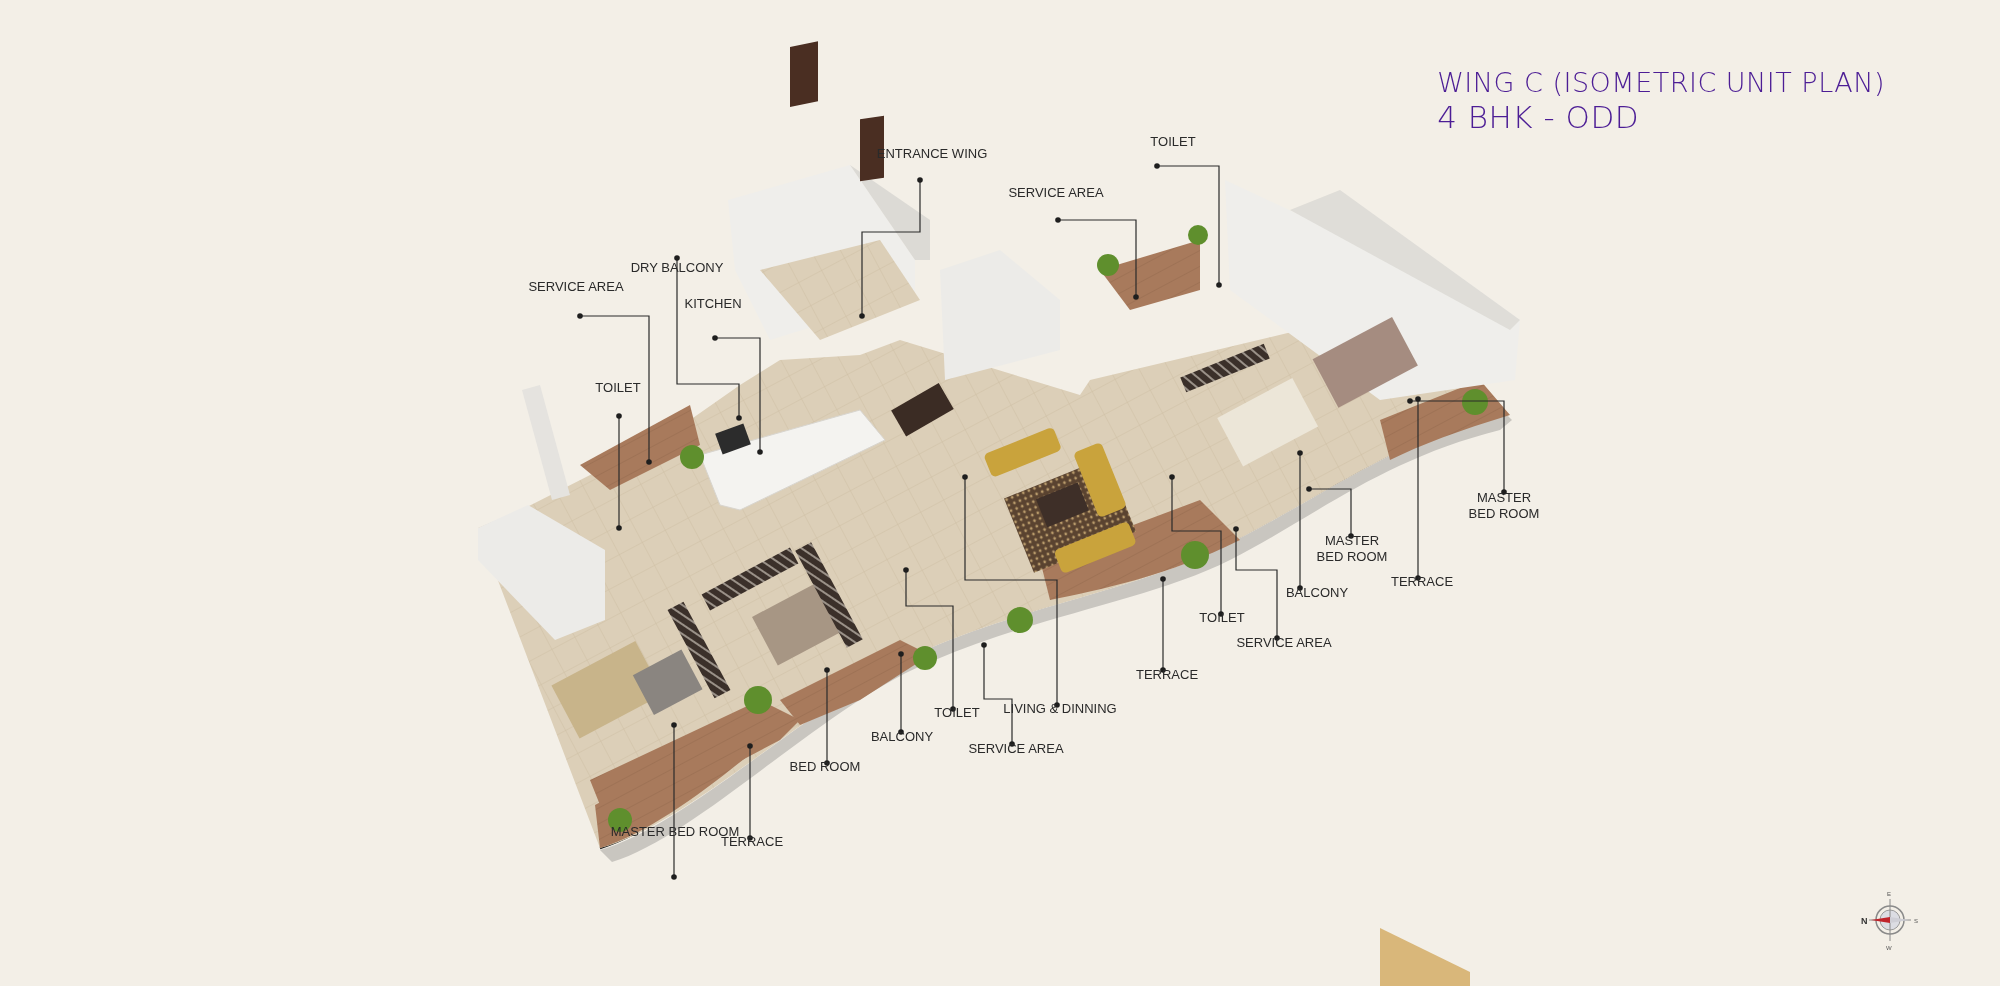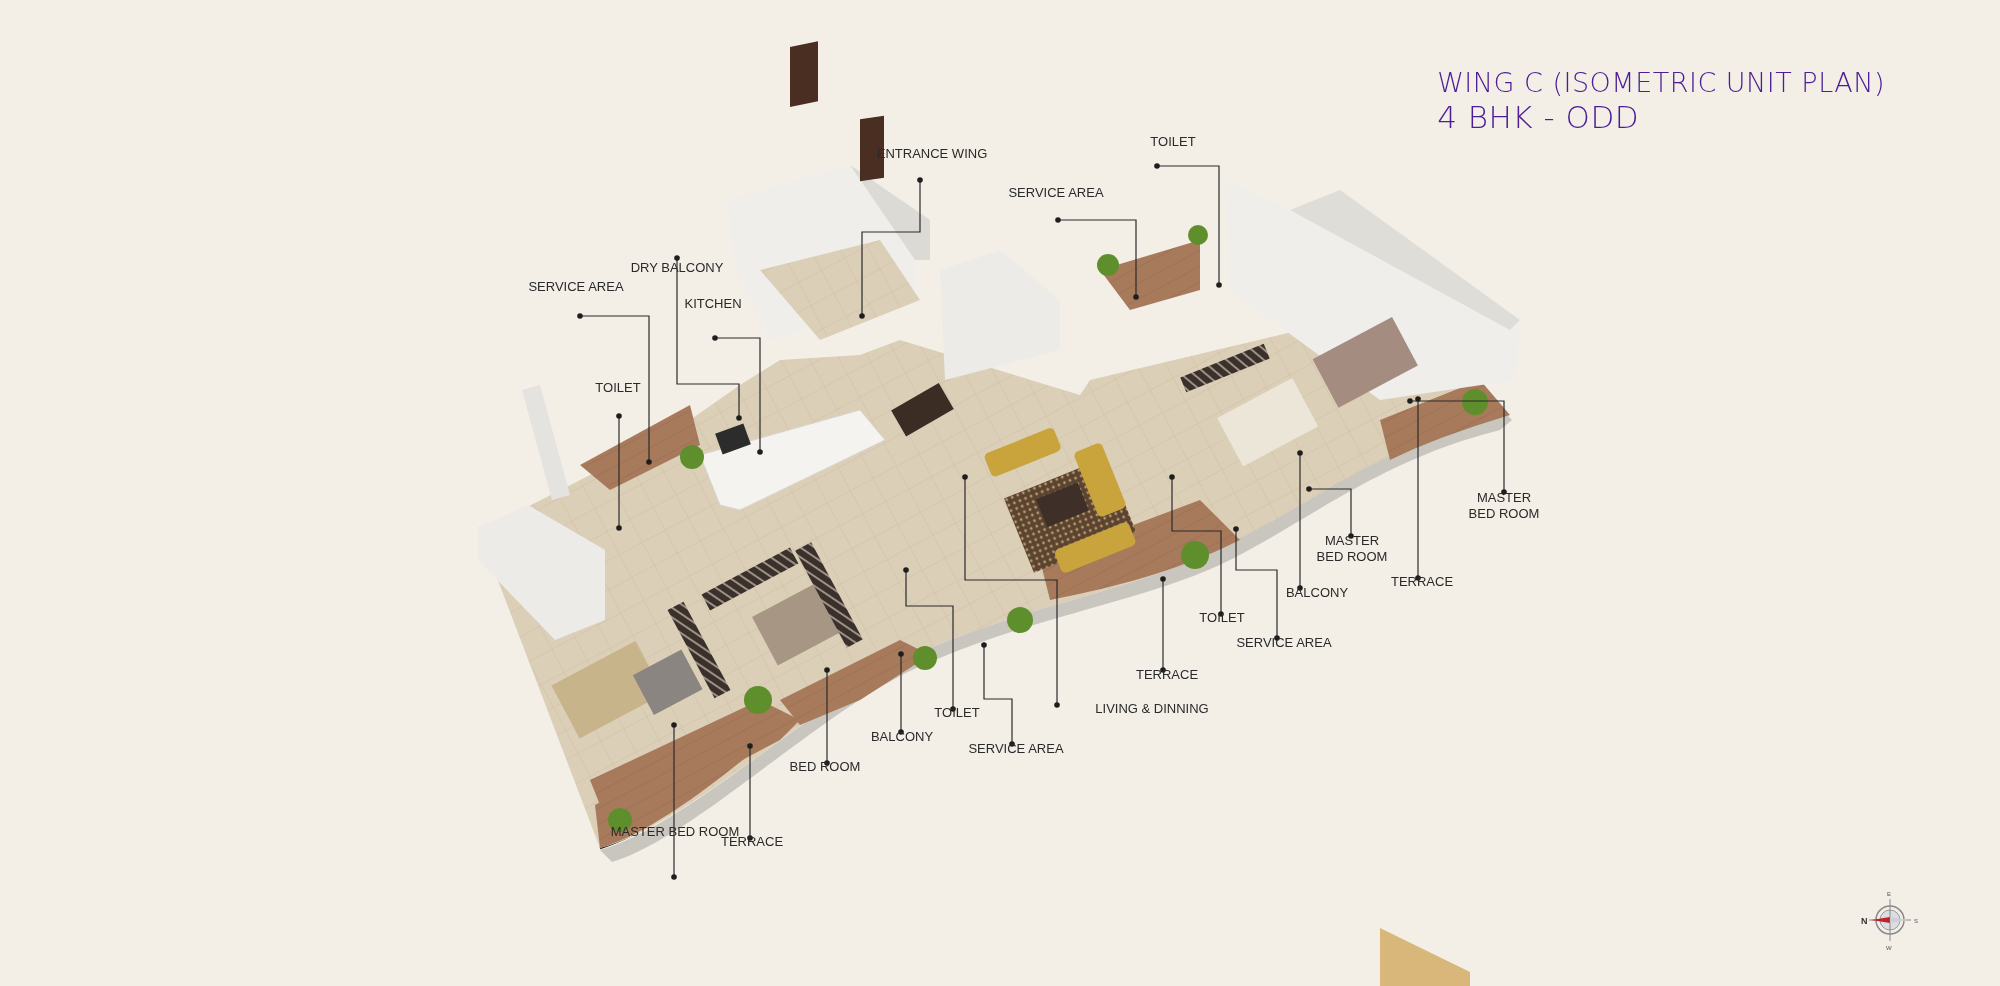--- a/index.html
+++ b/index.html
@@ -171,21 +171,21 @@
     <div class="lbl" style="left: 576px; top: 279px;">SERVICE AREA</div>
     <div class="lbl" style="left: 713px; top: 296px;">KITCHEN</div>
     <div class="lbl" style="left: 618px; top: 380px;">TOILET</div>
     <div class="lbl" style="left: 1504px; top: 490px;">MASTER<br>BED ROOM</div>
     <div class="lbl" style="left: 1352px; top: 533px;">MASTER<br>BED ROOM</div>
     <div class="lbl" style="left: 1422px; top: 574px;">TERRACE</div>
     <div class="lbl" style="left: 1317px; top: 585px;">BALCONY</div>
     <div class="lbl" style="left: 1222px; top: 610px;">TOILET</div>
     <div class="lbl" style="left: 1284px; top: 635px;">SERVICE AREA</div>
     <div class="lbl" style="left: 1167px; top: 667px;">TERRACE</div>
-    <div class="lbl" style="left: 1152px; top: 701px;">LIVING &amp; DINNING</div>
+    <div class="lbl" style="left: 1060px; top: 701px;">LIVING &amp; DINNING</div>
     <div class="lbl" style="left: 957px; top: 705px;">TOILET</div>
     <div class="lbl" style="left: 902px; top: 729px;">BALCONY</div>
     <div class="lbl" style="left: 1016px; top: 741px;">SERVICE AREA</div>
     <div class="lbl" style="left: 825px; top: 759px;">BED ROOM</div>
     <div class="lbl" style="left: 752px; top: 834px;">TERRACE</div>
     <div class="lbl" style="left: 675px; top: 824px;">MASTER BED ROOM</div>
   </div>
 
 <svg class="compass" viewBox="0 0 70 70">
   <circle cx="35" cy="35" r="14" fill="none" stroke="#8a8a8a" stroke-width="1.5"></circle>

